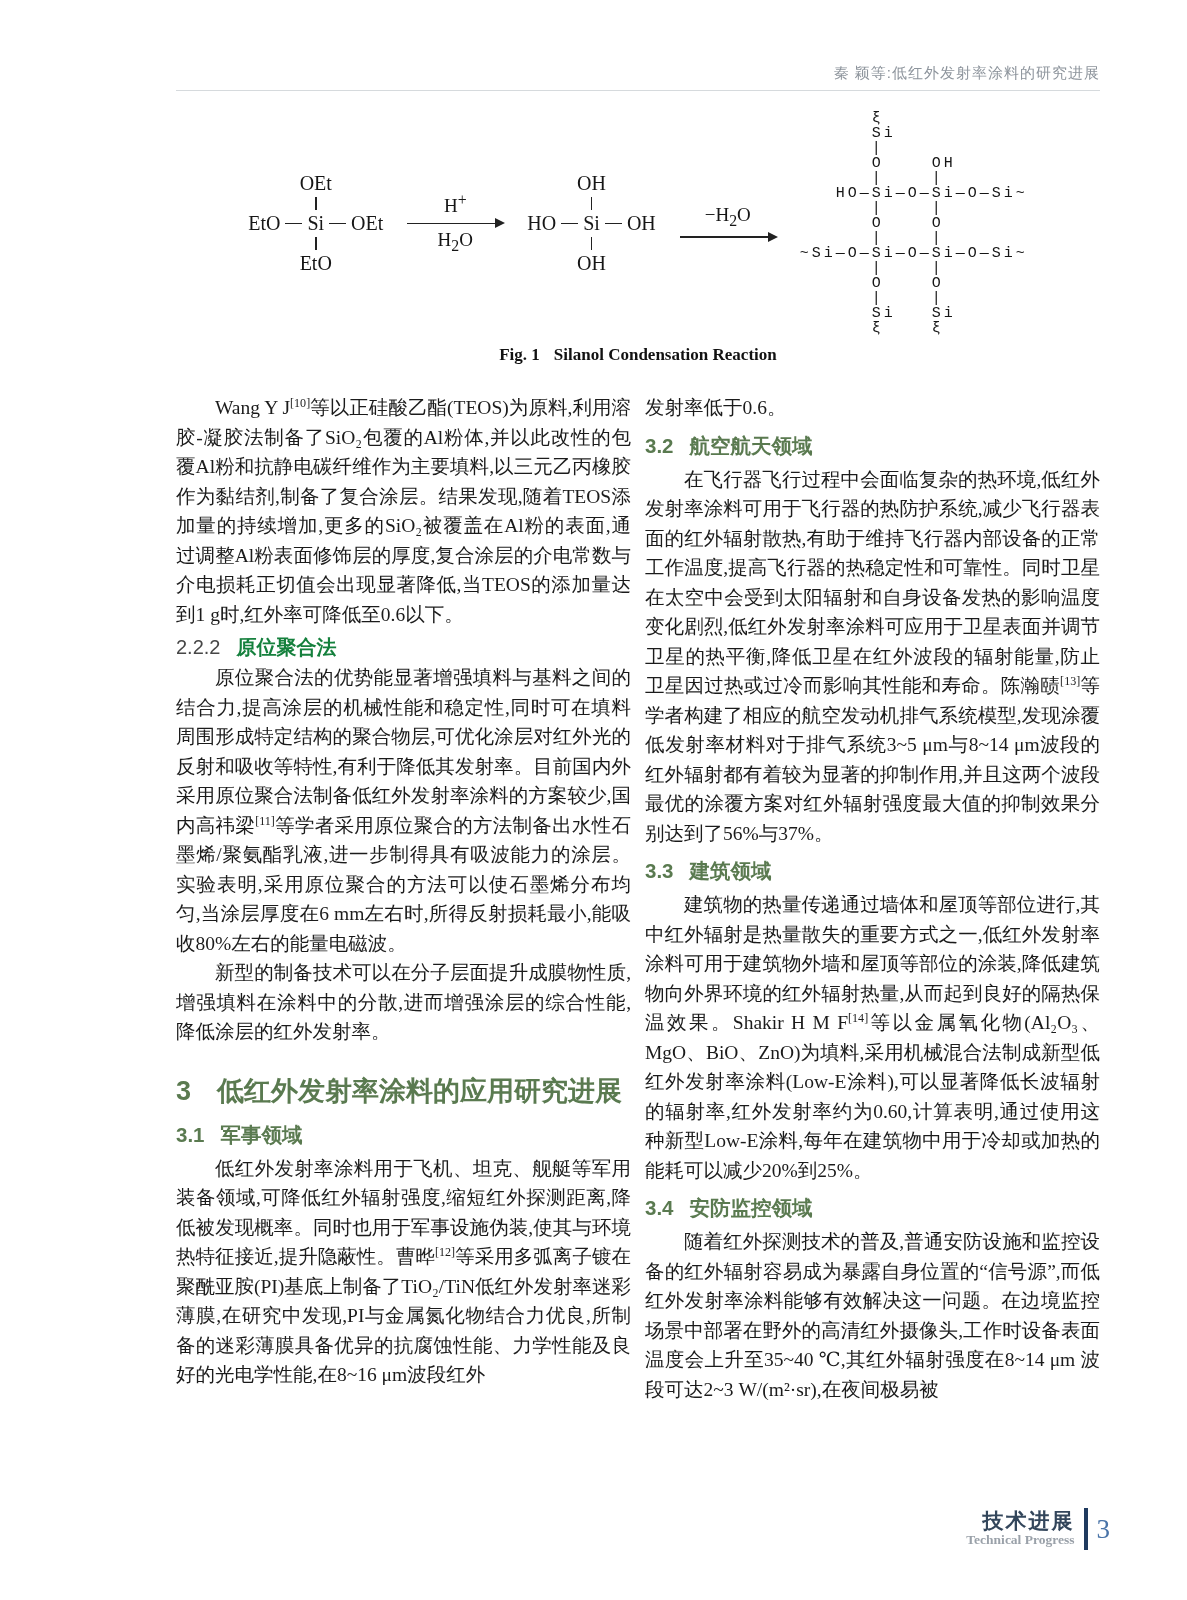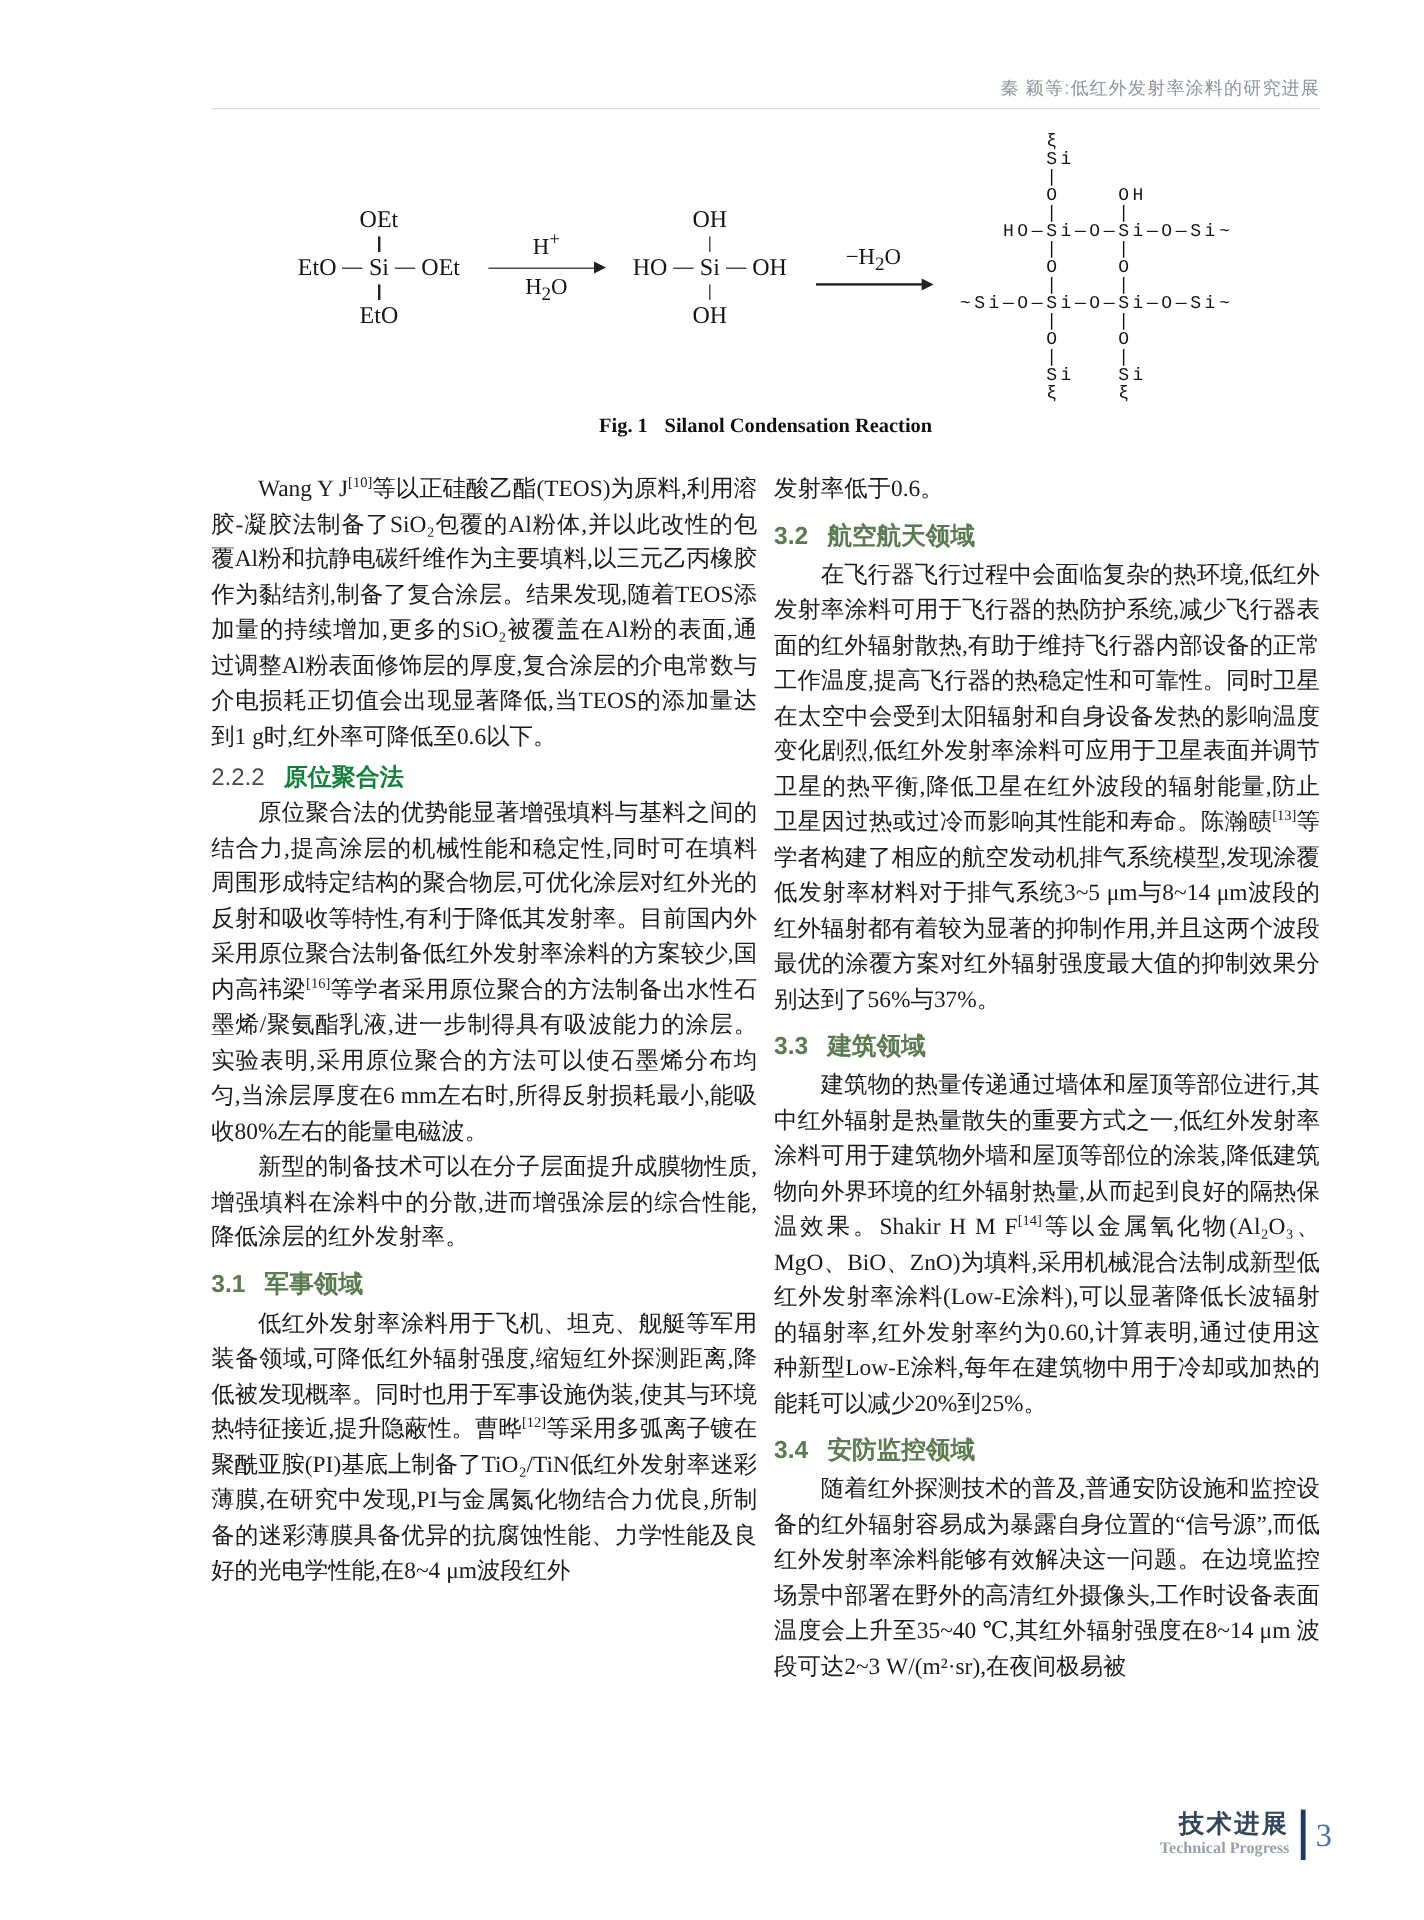--- a/index.html
+++ b/index.html
@@ -178,26 +178,29 @@
       </div>
     </div>
 
     <div class="cols main">
 
       <div class="col">
         <p class="body"><span>Wang Y J</span><sup>[10]</sup><span>等以正硅酸乙酯(TEOS)为原料,利用溶胶-凝胶法制备了SiO₂包覆的Al粉体,并以此改性的包覆Al粉和抗静电碳纤维作为主要填料,以三元乙丙橡胶作为黏结剂,制备了复合涂层。结果发现,随着TEOS添加量的持续增加,更多的SiO₂被覆盖在Al粉的表面,通过调整Al粉表面修饰层的厚度,复合涂层的介电常数与介电损耗正切值会出现显著降低,当TEOS的添加量达到1 g时,红外率可降低至0.6以下。</span></p>
         <div class="h-sub">
           <span class="num">2.2.2</span><span class="title">原位聚合法</span>
         </div>
-        <p class="body"><span>原位聚合法的优势能显著增强填料与基料之间的结合力,提高涂层的机械性能和稳定性,同时可在填料周围形成特定结构的聚合物层,可优化涂层对红外光的反射和吸收等特性,有利于降低其发射率。目前国内外采用原位聚合法制备低红外发射率涂料的方案较少,国内高祎梁</span><sup>[16]</sup><span>等学者采用原位聚合的方法制备出水性石墨烯/聚氨酯乳液,进一步制得具有吸波能力的涂层。实验表明,采用原位聚合的方法可以使石墨烯分布均匀,当涂层厚度在6 mm左右时,所得反射损耗最小,能吸收80%左右的能量电磁波。</span></p>
+        <p class="body"><span>原位聚合法的优势能显著增强填料与基料之间的结合力,提高涂层的机械性能和稳定性,同时可在填料周围形成特定结构的聚合物层,可优化涂层对红外光的反射和吸收等特性,有利于降低其发射率。目前国内外采用原位聚合法制备低红外发射率涂料的方案较少,国内高祎梁</span><sup>[11]</sup><span>等学者采用原位聚合的方法制备出水性石墨烯/聚氨酯乳液,进一步制得具有吸波能力的涂层。实验表明,采用原位聚合的方法可以使石墨烯分布均匀,当涂层厚度在6 mm左右时,所得反射损耗最小,能吸收80%左右的能量电磁波。</span></p>
         <p class="body"><span>新型的制备技术可以在分子层面提升成膜物性质,增强填料在涂料中的分散,进而增强涂层的综合性能,降低涂层的红外发射率。</span></p>
+        <div class="h-main">
+          <span class="num">3</span><span>低红外发射率涂料的应用研究进展</span>
+        </div>
         <div class="h-sec">
           <span class="num">3.1</span><span>军事领域</span>
         </div>
-        <p class="body"><span>低红外发射率涂料用于飞机、坦克、舰艇等军用装备领域,可降低红外辐射强度,缩短红外探测距离,降低被发现概率。同时也用于军事设施伪装,使其与环境热特征接近,提升隐蔽性。曹晔</span><sup>[12]</sup><span>等采用多弧离子镀在聚酰亚胺(PI)基底上制备了TiO₂/TiN低红外发射率迷彩薄膜,在研究中发现,PI与金属氮化物结合力优良,所制备的迷彩薄膜具备优异的抗腐蚀性能、力学性能及良好的光电学性能,在8~4 μm波段红外</span></p>
+        <p class="body"><span>低红外发射率涂料用于飞机、坦克、舰艇等军用装备领域,可降低红外辐射强度,缩短红外探测距离,降低被发现概率。同时也用于军事设施伪装,使其与环境热特征接近,提升隐蔽性。曹晔</span><sup>[12]</sup><span>等采用多弧离子镀在聚酰亚胺(PI)基底上制备了TiO₂/TiN低红外发射率迷彩薄膜,在研究中发现,PI与金属氮化物结合力优良,所制备的迷彩薄膜具备优异的抗腐蚀性能、力学性能及良好的光电学性能,在8~16 μm波段红外</span></p>
       </div>
 
       <div class="col">
         <p class="body noindent"><span>发射率低于0.6。</span></p>
         <div class="h-sec">
           <span class="num">3.2</span><span>航空航天领域</span>
         </div>
         <p class="body"><span>在飞行器飞行过程中会面临复杂的热环境,低红外发射率涂料可用于飞行器的热防护系统,减少飞行器表面的红外辐射散热,有助于维持飞行器内部设备的正常工作温度,提高飞行器的热稳定性和可靠性。同时卫星在太空中会受到太阳辐射和自身设备发热的影响温度变化剧烈,低红外发射率涂料可应用于卫星表面并调节卫星的热平衡,降低卫星在红外波段的辐射能量,防止卫星因过热或过冷而影响其性能和寿命。陈瀚赜</span><sup>[13]</sup><span>等学者构建了相应的航空发动机排气系统模型,发现涂覆低发射率材料对于排气系统3~5 μm与8~14 μm波段的红外辐射都有着较为显著的抑制作用,并且这两个波段最优的涂覆方案对红外辐射强度最大值的抑制效果分别达到了56%与37%。</span></p>
         <div class="h-sec">
           <span class="num">3.3</span><span>建筑领域</span>

